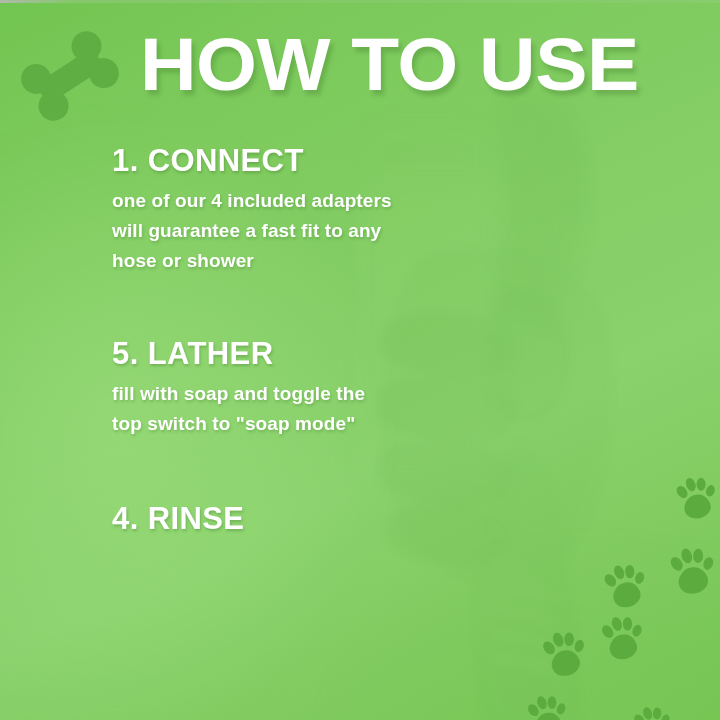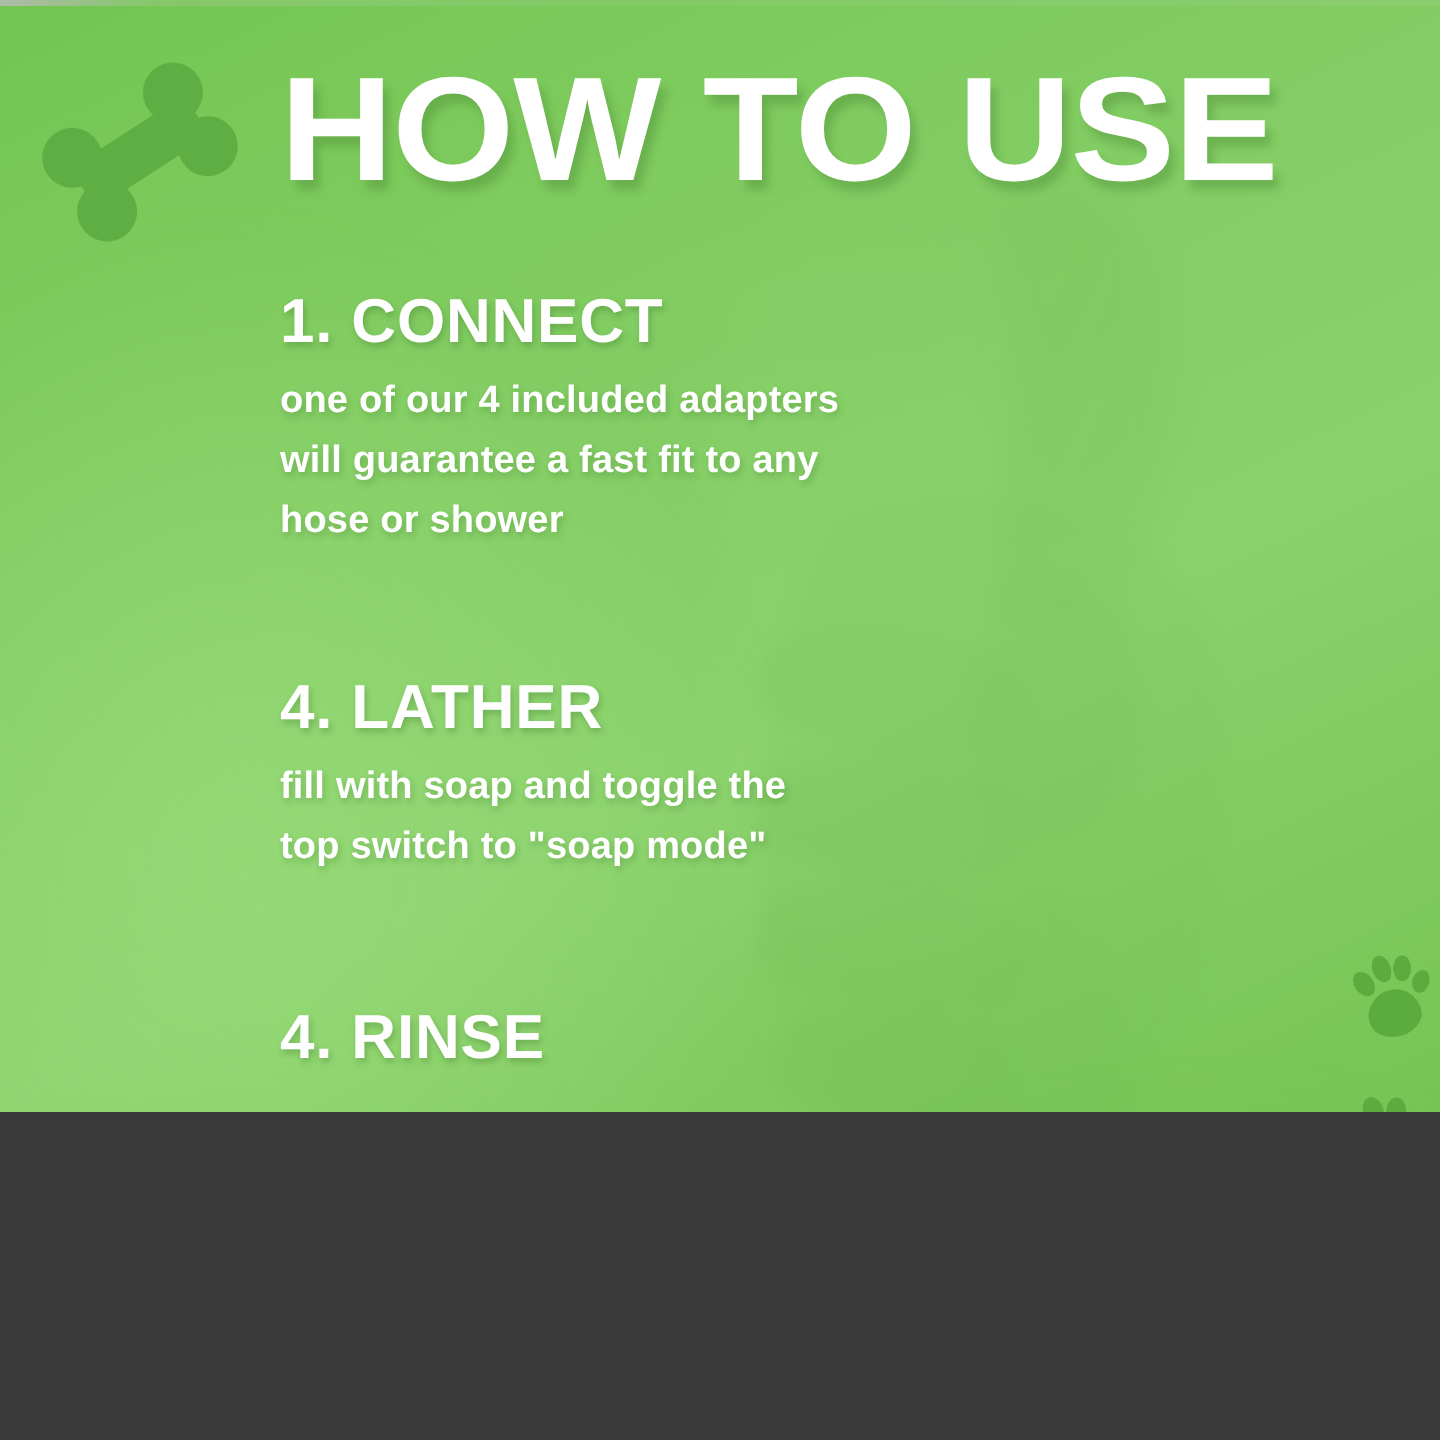--- a/index.html
+++ b/index.html
@@ -4,21 +4,21 @@
 <title>How To Use</title>
 <style>
   html, body {
     margin: 0;
     padding: 0;
     background: #3a3a3a;
   }
   #poster {
     position: relative;
     width: 720px;
-    height: 556px;
+    height: 720px;
     overflow: hidden;
     font-family: "Liberation Sans", sans-serif;
     background: #79c95a;
     -webkit-font-smoothing: antialiased;
   }
 
   
   .bg-base {
     position: absolute;
     inset: 0;
@@ -115,21 +115,21 @@
     white-space: nowrap;
   }
 
   
   .steps {
     position: absolute;
     left: 112px;
     top: 143px;
     width: 470px;
   }
-  .step { margin-bottom: 0; margin-left: 28px; }
+  .step { margin-bottom: 0; }
   .step-heading {
     font-family: "Liberation Sans", sans-serif;
     font-weight: 700;
     font-size: 31px;
     line-height: 36px;
     letter-spacing: 0.4px;
     color: #ffffff;
     text-shadow: 1px 2px 3px rgba(40,90,25,0.28);
     margin: 0 0 7px 0;
   }
@@ -219,21 +219,21 @@
   <div class="steps">
 
     <div class="step step-1">
       <h2 class="step-heading">1. CONNECT</h2>
       <p class="step-body">one of our 4 included adapters
 will guarantee a fast fit to any
 hose or shower</p>
     </div>
 
     <div class="step step-2">
-      <h2 class="step-heading">4. LATHER</h2>
+      <h2 class="step-heading">5. LATHER</h2>
       <p class="step-body">fill with soap and toggle the
 top switch to "soap mode"</p>
     </div>
 
     <div class="step step-3">
       <h2 class="step-heading">4. RINSE</h2>
     </div>
 
   </div>
 

